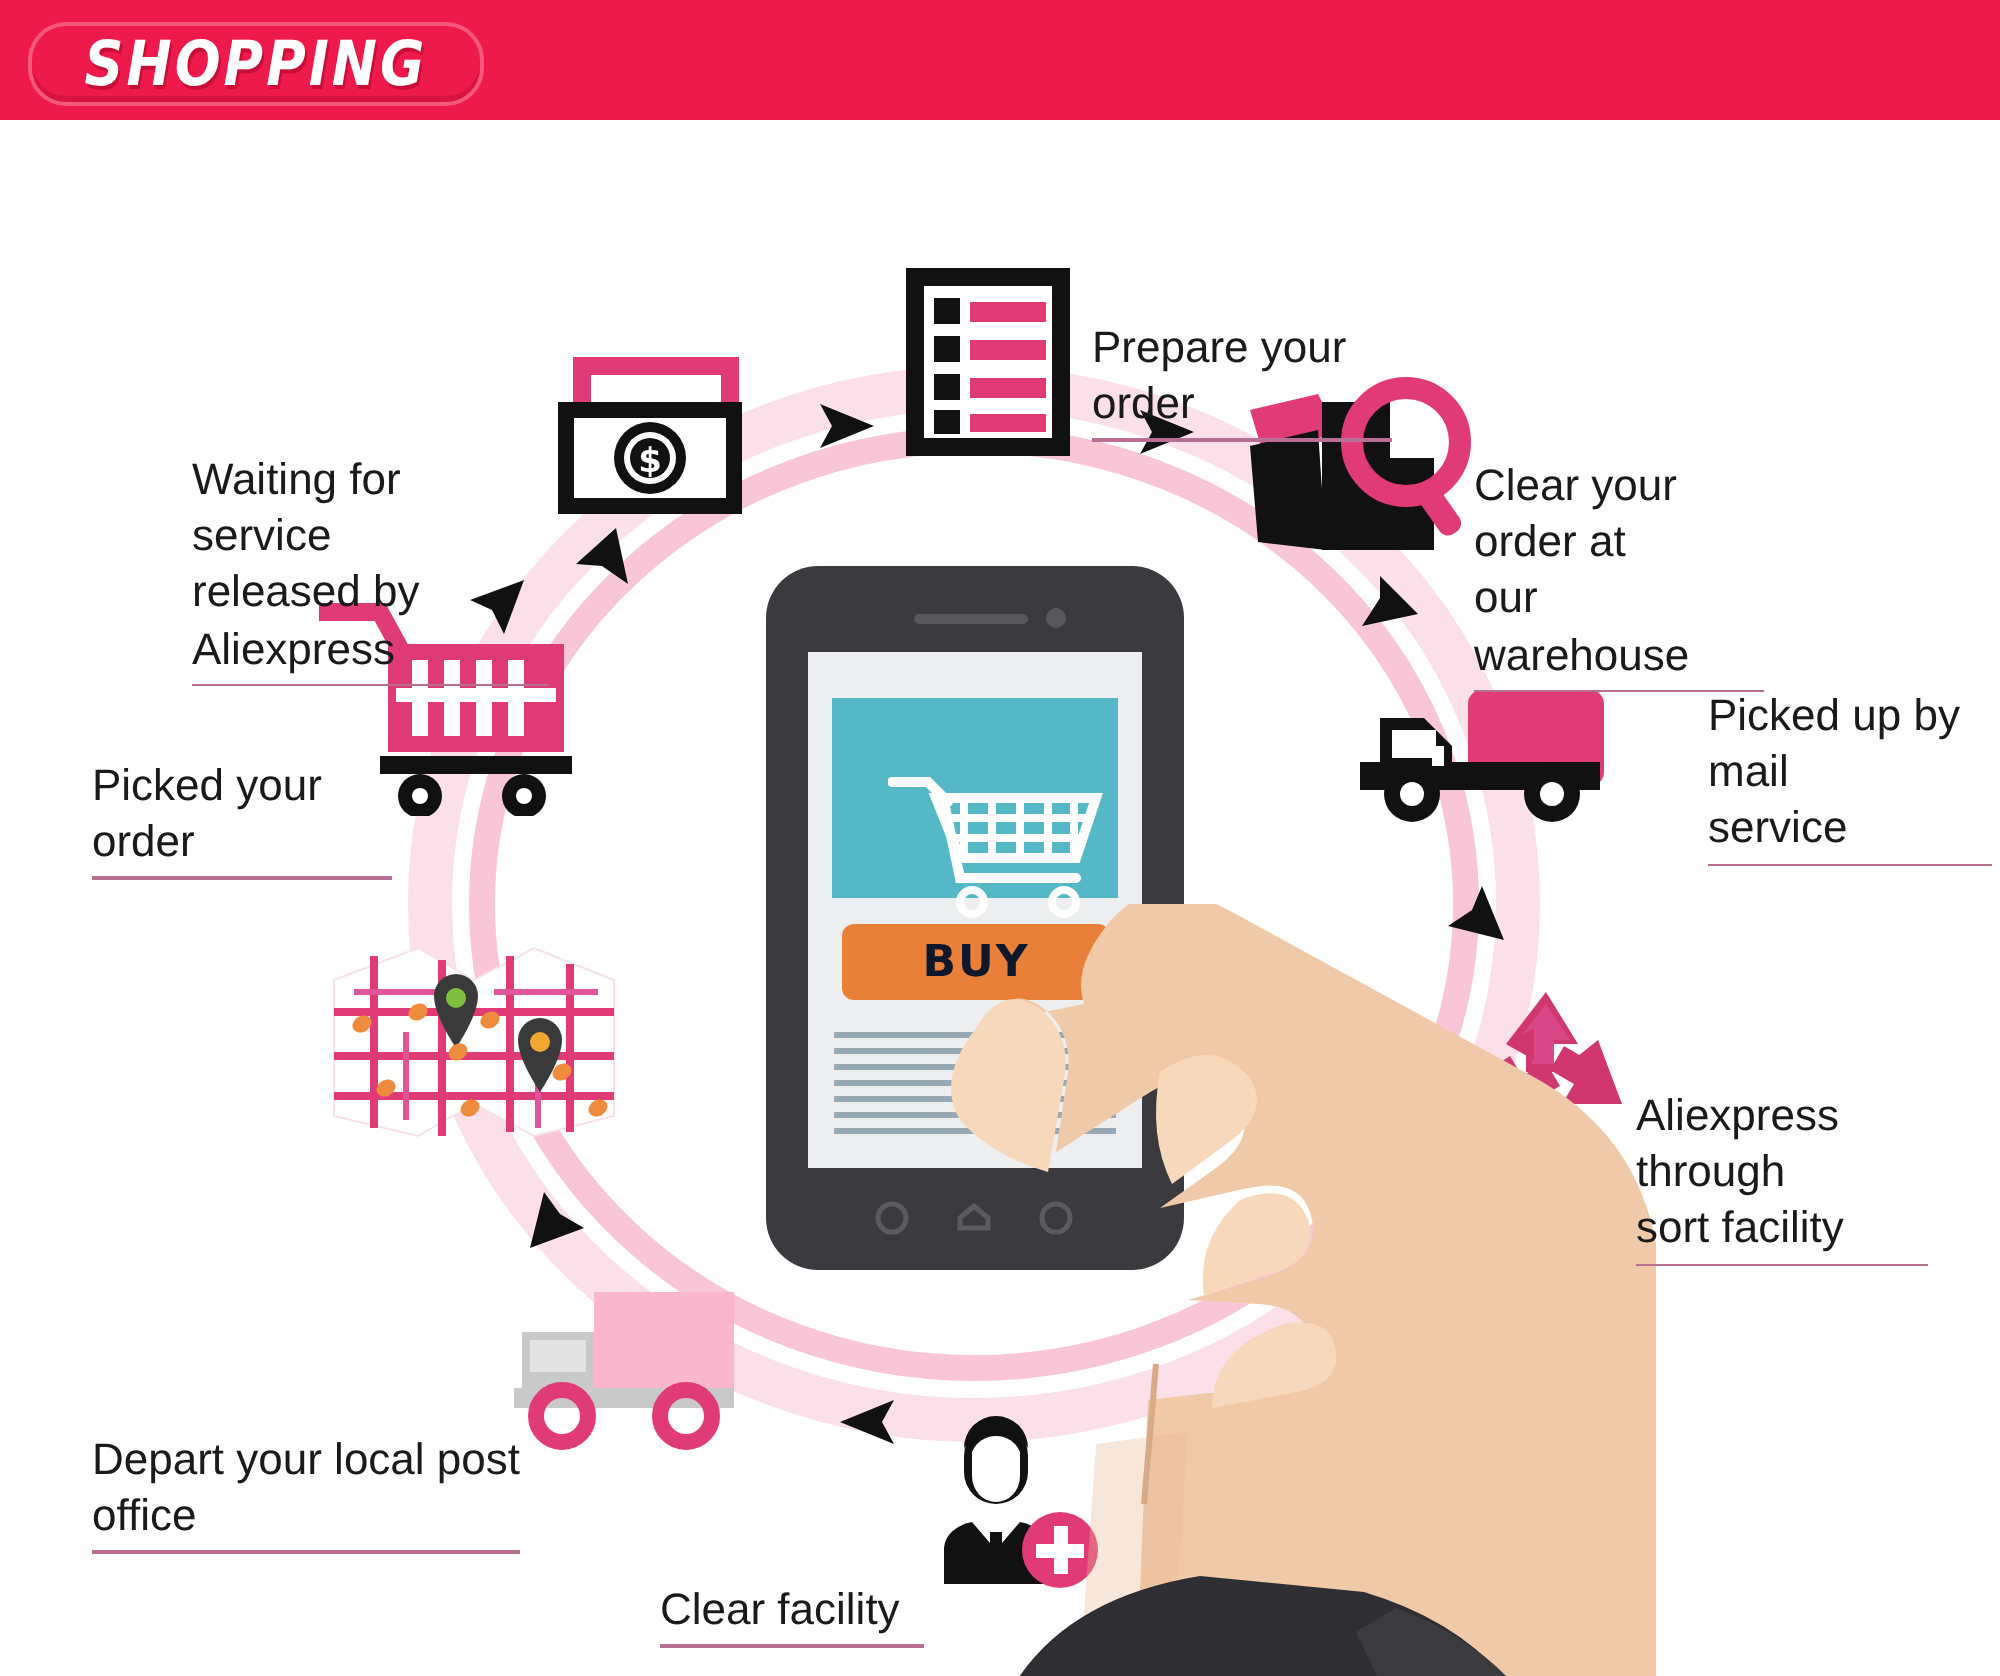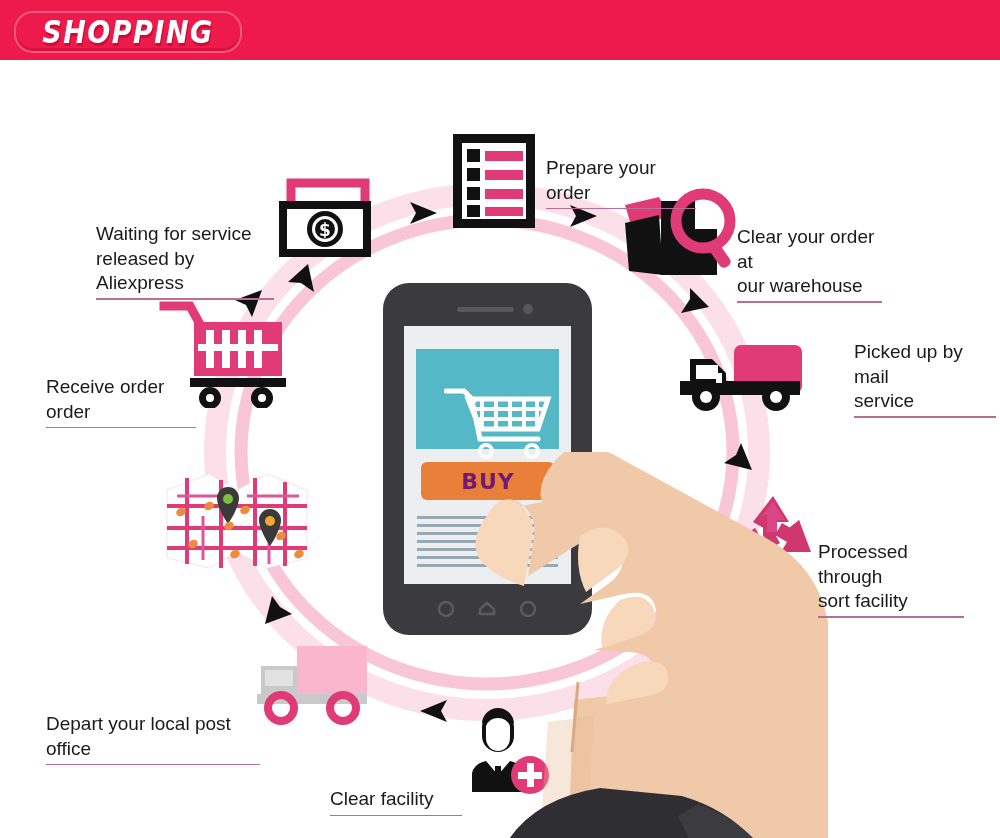--- a/index.html
+++ b/index.html
@@ -33,21 +33,21 @@
     color:#ffffff;font-size:27px;font-weight:bold;
     letter-spacing:1.5px;font-style:italic;
     font-family:"DejaVu Sans","Liberation Sans",sans-serif;
     text-shadow:1px 2px 0 rgba(150,0,30,0.45);
     transform:scaleY(1.15);
   }
 
   
   .lbl{
     position:absolute;
-    font-size:19px;color:#1a1a1a;line-height:1.28;
+    font-size:22px;color:#1a1a1a;line-height:1.28;
     white-space:pre-line;
     padding-bottom:4px;
   }
   .lbl .rule{
     display:block;height:1.5px;background:#b96f94;margin-top:3px;
   }
 
   
   .phone{
     position:absolute;left:383px;top:283px;width:209px;height:352px;
@@ -70,21 +70,21 @@
     position:absolute;left:12px;top:23px;width:143px;height:100px;
     background:#55b8c6;
   }
   .screen-cart{position:absolute;left:28px;top:38px;}
   .buy-btn{
     position:absolute;left:17px;top:136px;width:134px;height:38px;
     background:#e8803a;border-radius:6px;
     display:flex;align-items:center;justify-content:center;
   }
   .buy-label{
-    color:#701a75;font-size:22px;font-weight:bold;letter-spacing:1px;
+    color:#0f172a;font-size:22px;font-weight:bold;letter-spacing:1px;
     font-family:"DejaVu Sans","Liberation Sans",sans-serif;
   }
   .text-lines{position:absolute;left:13px;top:190px;width:141px;}
   .text-lines i{
     display:block;height:3px;background:#96a9b4;margin-bottom:5px;
   }
   .phone-nav{position:absolute;left:21px;top:313px;width:167px;height:26px;}
 
   
   .icon{position:absolute;}
@@ -368,34 +368,34 @@
     <span class="rule"></span>
   </div>
 
   <div class="lbl" style="left:818px;top:316px;width:142px;margin-left:36px;">
     <span>Picked up by mail
 service</span>
     <span class="rule"></span>
   </div>
 
   <div class="lbl" style="left:818px;top:516px;width:146px;">
-    <span>Processed through
+    <span>Aliexpress through
 sort facility</span>
     <span class="rule"></span>
   </div>
 
   <div class="lbl" style="left:330px;top:763px;width:132px;">
     <span>Clear facility</span>
     <span class="rule"></span>
   </div>
 
   <div class="lbl" style="left:46px;top:688px;width:214px;">
     <span>Depart your local post office</span>
     <span class="rule"></span>
   </div>
 
 
   <div class="lbl" style="left:46px;top:351px;width:150px;">
-    <span>Receive order order</span>
+    <span>Picked your order</span>
     <span class="rule"></span>
   </div>
 
 </div>
 
 </body></html>

